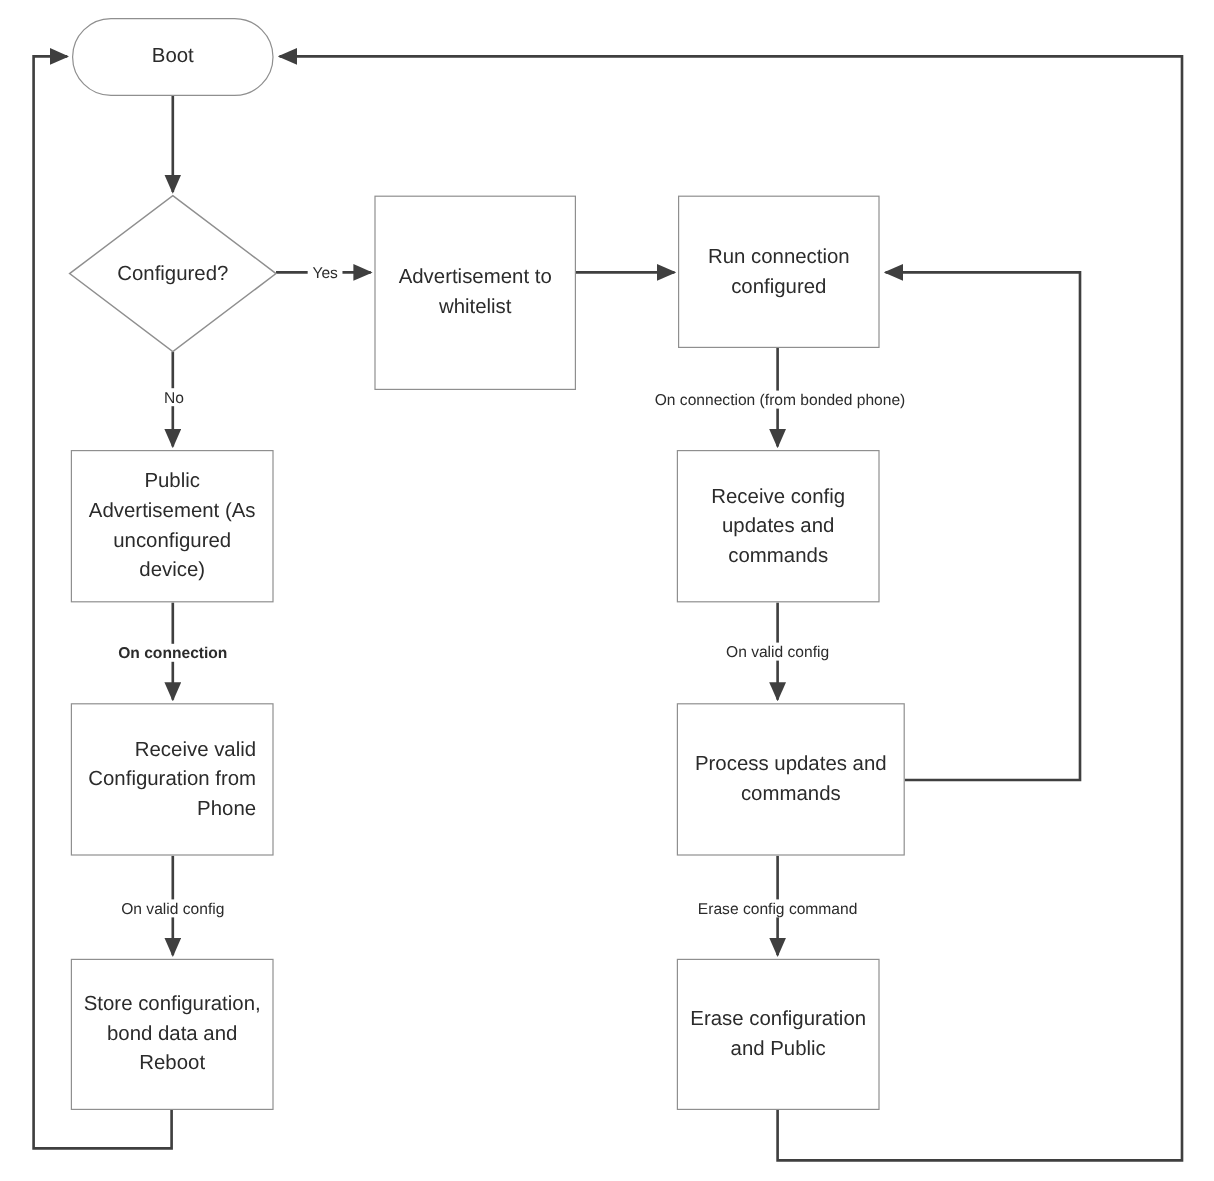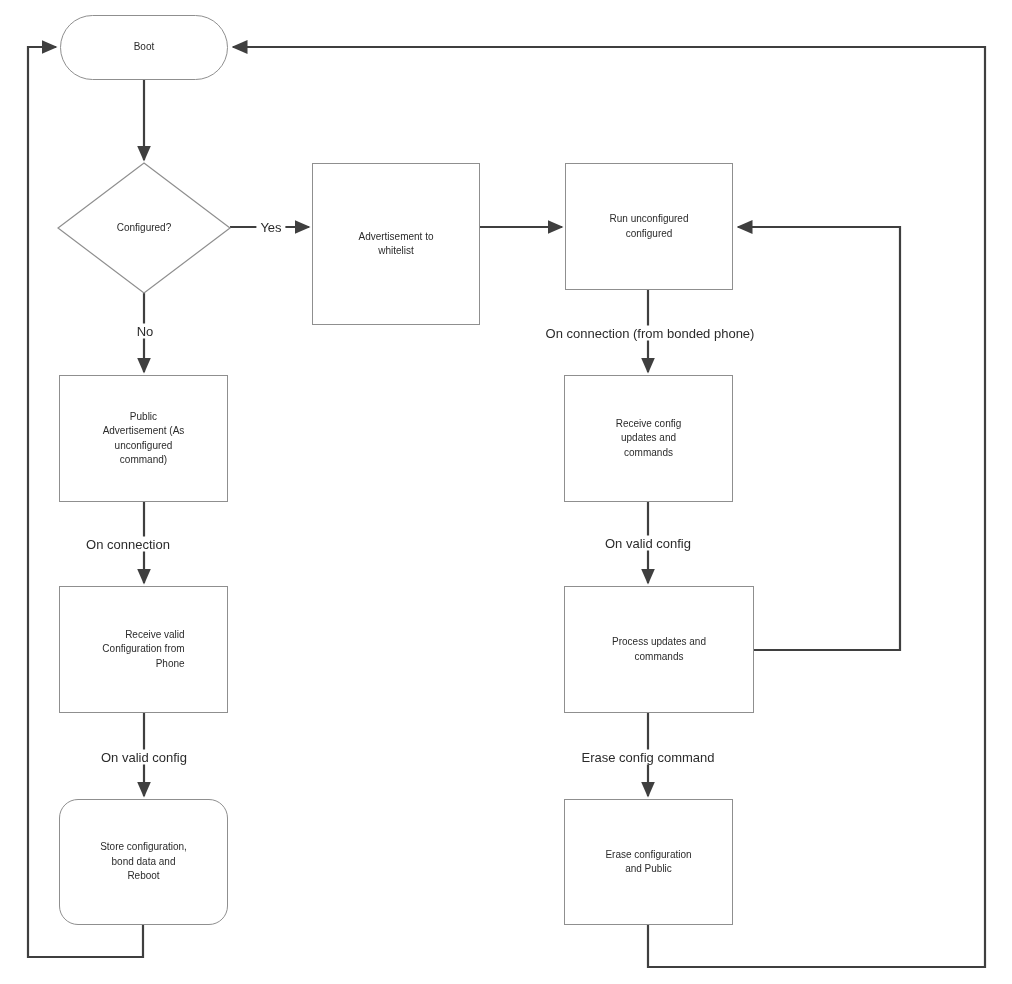--- a/index.html
+++ b/index.html
@@ -32,21 +32,21 @@
   }
   .node {
     position: absolute;
     box-sizing: border-box;
     background: #ffffff;
     border: 1px solid #8f8f8f;
     display: flex;
     align-items: center;
     justify-content: center;
     text-align: center;
-    font-size: 10px;
+    font-size: 17px;
     line-height: 1.45;
     color: #2b2b2b;
     white-space: pre-line;
     z-index: 2;
   }
   .node.terminal {
     border-radius: 33px;
   }
   .node.ghost {
     border: none;
@@ -103,53 +103,53 @@
     <polygon class="shape" points="144,163 230,228 144,293 58,228"></polygon>
   </svg>
 
   <div class="node terminal" style="left:60px; top:15px; width:168px; height:65px;">Boot</div>
 
   <div class="node ghost" style="left:58px; top:196px; width:172px; height:64px;">Configured?</div>
 
   <div class="node" style="left:312px; top:163px; width:168px; height:162px;">Advertisement to
 whitelist</div>
 
-  <div class="node" style="left:565px; top:163px; width:168px; height:127px;">Run unconfigured
+  <div class="node" style="left:565px; top:163px; width:168px; height:127px;">Run connection
 configured</div>
 
   <div class="node" style="left:59px; top:375px; width:169px; height:127px;">Public
 Advertisement (As
 unconfigured
-command)</div>
+device)</div>
 
   <div class="node" style="left:59px; top:586px; width:169px; height:127px;text-align:right;">Receive valid
 Configuration from
 Phone</div>
 
-  <div class="node" style="left:59px; top:799px; width:169px; height:126px;border-radius:19px;">Store configuration,
+  <div class="node" style="left:59px; top:799px; width:169px; height:126px;">Store configuration,
 bond data and
 Reboot</div>
 
   <div class="node" style="left:564px; top:375px; width:169px; height:127px;">Receive config
 updates and
 commands</div>
 
   <div class="node" style="left:564px; top:586px; width:190px; height:127px;">Process updates and
 commands</div>
 
   <div class="node" style="left:564px; top:799px; width:169px; height:126px;">Erase configuration
 and Public</div>
 
   <div class="edge-label" style="left:271px; top:227px;">Yes</div>
 
   <div class="edge-label" style="left:145px; top:331px;">No</div>
 
   <div class="edge-label" style="left:650px; top:333px;text-align:right;">On connection (from bonded phone)</div>
 
-  <div class="edge-label" style="left:128px; top:544px;">On connection</div>
+  <div class="edge-label" style="left:144px; top:544px;font-weight:bold;">On connection</div>
 
   <div class="edge-label" style="left:144px; top:757px;">On valid config</div>
 
   <div class="edge-label" style="left:648px; top:543px;">On valid config</div>
 
   <div class="edge-label" style="left:648px; top:757px;">Erase config command</div>
 
 </div>
 
 </body></html>

